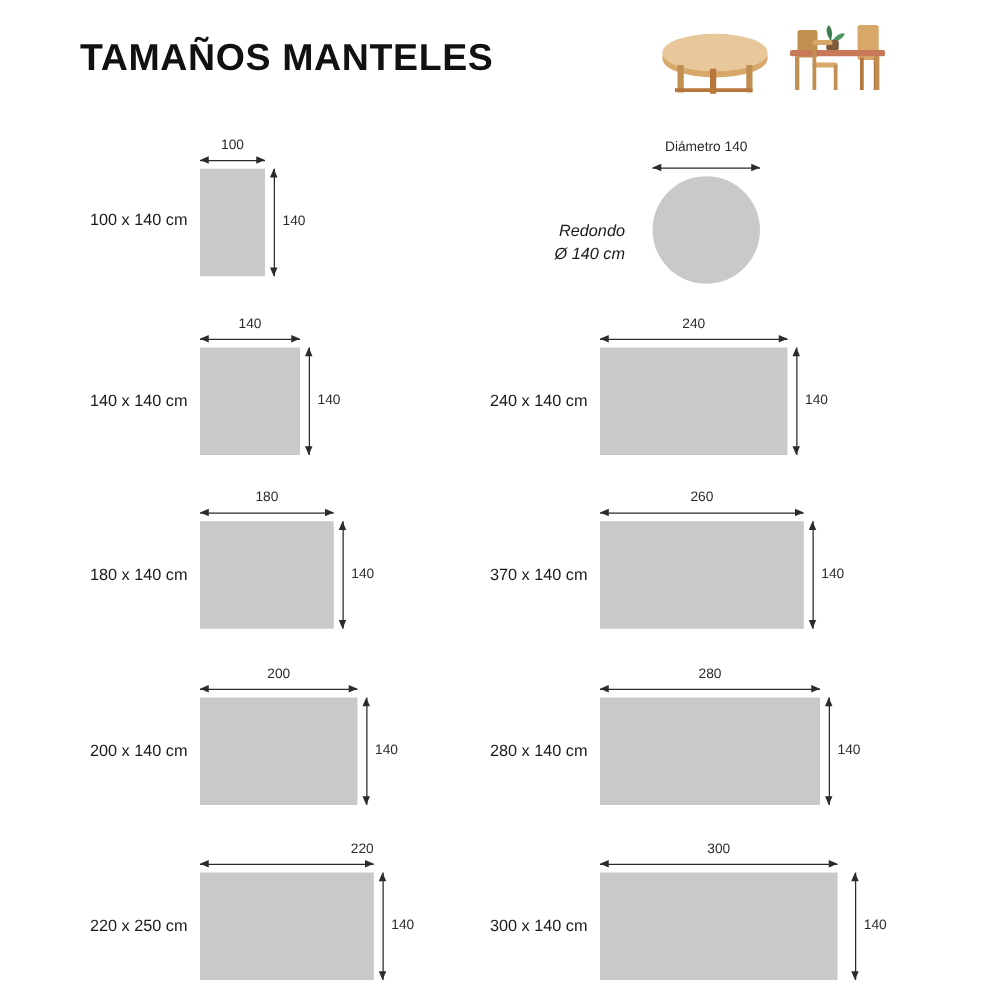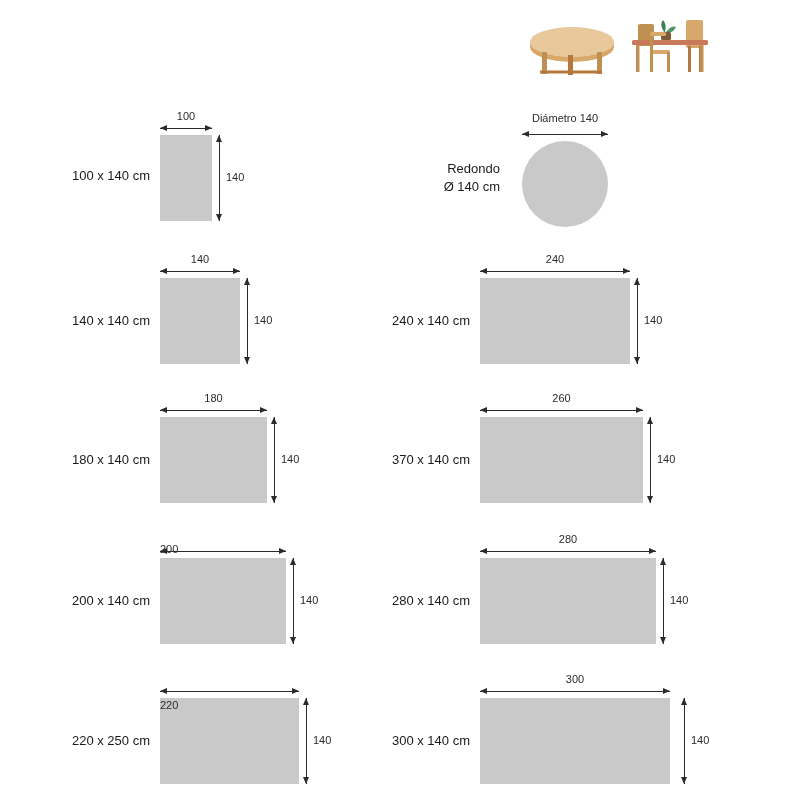--- a/index.html
+++ b/index.html
@@ -106,20 +106,21 @@
     text-align: right;
     line-height: 1.35;
     white-space: nowrap;
   }
 </style>
 </head>
 <body>
 
 <div class="page">
 
+  <div class="title">TAMAÑOS MANTELES</div>
 
   <div class="illus">
     <svg width="220" height="78" viewBox="0 0 220 78" xmlns="http://www.w3.org/2000/svg">
 
       <g>
         <ellipse cx="62" cy="32" rx="42" ry="15" fill="#e8c79a"></ellipse>
         <path d="M20 32 a42 15 0 0 0 84 0 l0 5 a42 15 0 0 1 -84 0 z" fill="#d8a86a"></path>
         <rect x="32" y="42" width="5" height="22" fill="#c08f52"></rect>
         <rect x="87" y="42" width="5" height="22" fill="#c08f52"></rect>
         <rect x="58" y="45" width="5" height="20" fill="#b5773c"></rect>
@@ -190,42 +191,42 @@
     <div class="arrow down" style="left:270.5px; top:496px;"></div>
     <div class="dim-text" style="left:281px; top:453px;">140</div>
   </div>
 
   <div class="item">
     <div class="item-label" style="left:0px; top:593px; width:150px;">200 x 140 cm</div>
     <div class="swatch" style="left:160px; top:558px; width:126px; height:86px;"></div>
     <div class="dim-h" style="left:160px; top:551px; width:126px;"></div>
     <div class="arrow left" style="left:160px; top:547.5px;"></div>
     <div class="arrow right" style="left:279px; top:547.5px;"></div>
-    <div class="dim-text" style="left:160px; top:533px; width:126px; margin-top:10px;">200</div>
+    <div class="dim-text" style="left:160px; top:533px; width:126px; text-align:center;">200</div>
     <div class="dim-v" style="left:293px; top:558px; height:86px;"></div>
     <div class="arrow up" style="left:289.5px; top:558px;"></div>
     <div class="arrow down" style="left:289.5px; top:637px;"></div>
     <div class="dim-text" style="left:300px; top:594px;">140</div>
   </div>
 
   <div class="item">
     <div class="item-label" style="left:0px; top:733px; width:150px;">220 x 250 cm</div>
     <div class="swatch" style="left:160px; top:698px; width:139px; height:86px;"></div>
     <div class="dim-h" style="left:160px; top:691px; width:139px;"></div>
     <div class="arrow left" style="left:160px; top:687.5px;"></div>
     <div class="arrow right" style="left:292px; top:687.5px;"></div>
-    <div class="dim-text" style="left:160px; top:699px; width:139px; text-align:left;">220</div>
+    <div class="dim-text" style="left:160px; top:673px; width:139px; text-align:right;">220</div>
     <div class="dim-v" style="left:306px; top:698px; height:86px;"></div>
     <div class="arrow up" style="left:302.5px; top:698px;"></div>
     <div class="arrow down" style="left:302.5px; top:777px;"></div>
     <div class="dim-text" style="left:313px; top:734px;">140</div>
   </div>
 
   <div class="item">
-    <div class="round-label" style="left:370px; top:160px; width:130px;">
+    <div class="round-label" style="left:370px; top:176px; width:130px;font-style:italic;">
       <span>Redondo</span><br>
       <span>Ø 140 cm</span>
     </div>
     <div class="swatch round" style="left:522px; top:141px; width:86px; height:86px;"></div>
     <div class="dim-h" style="left:522px; top:134px; width:86px;"></div>
     <div class="arrow left" style="left:522px; top:130.5px;"></div>
     <div class="arrow right" style="left:601px; top:130.5px;"></div>
     <div class="dim-text" style="left:512px; top:112px; width:106px; text-align:center;">Diámetro 140</div>
   </div>
 

